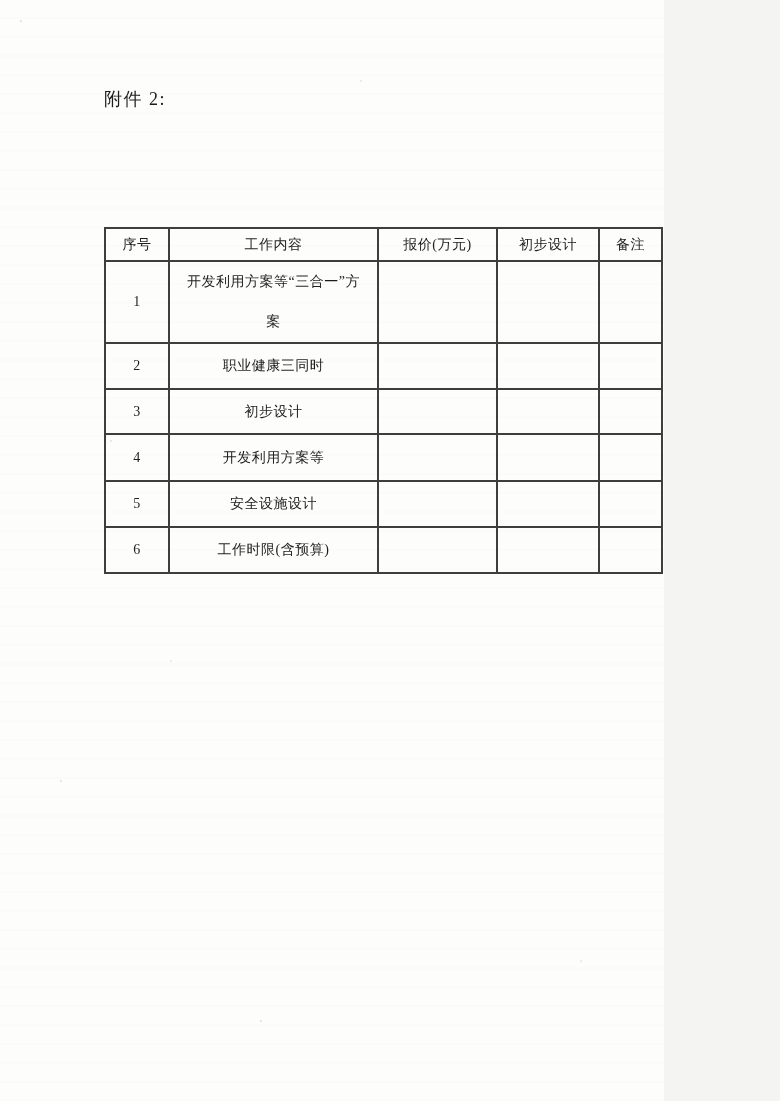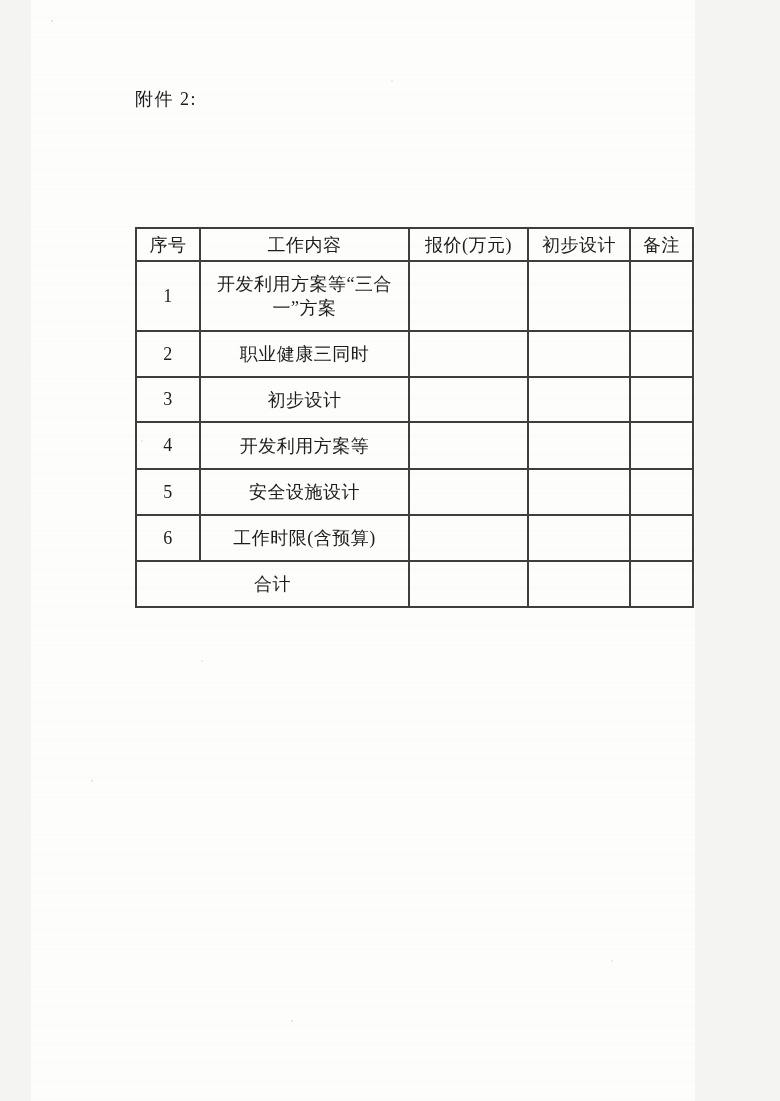--- a/index.html
+++ b/index.html
@@ -6,21 +6,20 @@
   body{
     width:780px;height:1101px;
     background:#f4f4f2;
     font-family:"Liberation Serif","DejaVu Serif",serif;
     color:#1c1c1c;
   }
   .page{
     position:relative;width:664px;height:1101px;overflow:hidden;
     background:
       repeating-linear-gradient(180deg,#fdfdfc 0px,#fdfdfc 17px,#fbfbf9 17px,#fbfbf9 19px);
-    margin-left: 31px;
   }
   
   .page::after{
     content:"";position:absolute;left:20px;top:20px;width:2px;height:2px;border-radius:50%;
     background:#dcdcda;
     box-shadow: 340px 60px 0 #e3e3e0, 660px 120px 0 #dddddb, 90px 420px 0 #e0e0dd,
                 700px 520px 0 #e2e2df, 40px 760px 0 #dfdfdc, 240px 1000px 0 #dedddb,
                 560px 940px 0 #e4e4e1, 710px 860px 0 #e0e0de, 150px 640px 0 #e5e5e2;
     pointer-events:none;
   }
@@ -38,27 +37,27 @@
     position:absolute;left:104px;top:198px;
     font-size:19px;letter-spacing:1.5px;
   }
   table.quote-table{
     position:absolute;left:104px;top:227px;
     width:557px;border-collapse:collapse;table-layout:fixed;
   }
   .quote-table th,.quote-table td{
     border:2px solid #3e3e3c;
     text-align:center;vertical-align:middle;
-    font-size:18px;font-weight:normal;
+    font-size:14px;font-weight:normal;
     letter-spacing:0.5px;padding:0;
     color:#1d1d1b;
   }
   tr.hdr{height:33px;}
   tr.r1{height:70px;}
-  tr.r1 td.content-cell{padding:0 14px;line-height:24px;}
+  tr.r1 td.content-cell{padding:0 14px;line-height:40px;}
   tr.rx{height:46px;}
   tr.r3{height:45px;}
   tr.r4{height:47px;}
   tr.rx td.content-cell{padding:0 4px;}
   tr.total-row{height:46px;}
   td.notes-cell{
     text-align:justify;text-justify:inter-ideograph;
     padding:4px 8px 6px 9px;
     font-size:20px;line-height:31px;letter-spacing:0.2px;
   }
@@ -126,22 +125,16 @@
         <td></td>
         <td></td>
       </tr>
       <tr class="rx">
         <td>6</td>
         <td class="content-cell">工作时限(含预算)</td>
         <td></td>
         <td></td>
         <td></td>
       </tr>
-      <tr class="total-row">
-        <td colspan="2">合计</td>
-        <td></td>
-        <td></td>
-        <td></td>
-      </tr>
     </tbody>
   </table>
 
 </div>
 
 </body></html>

